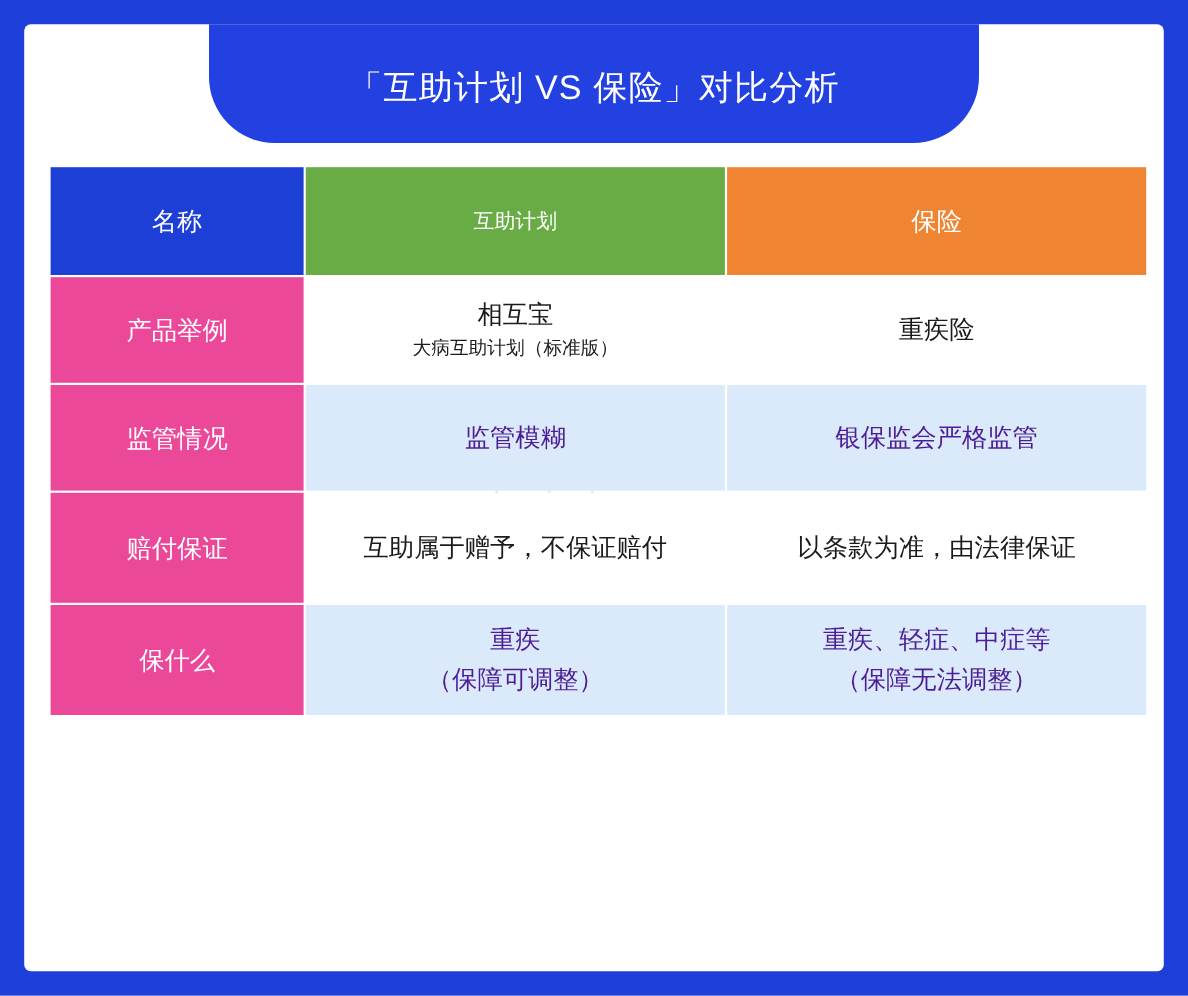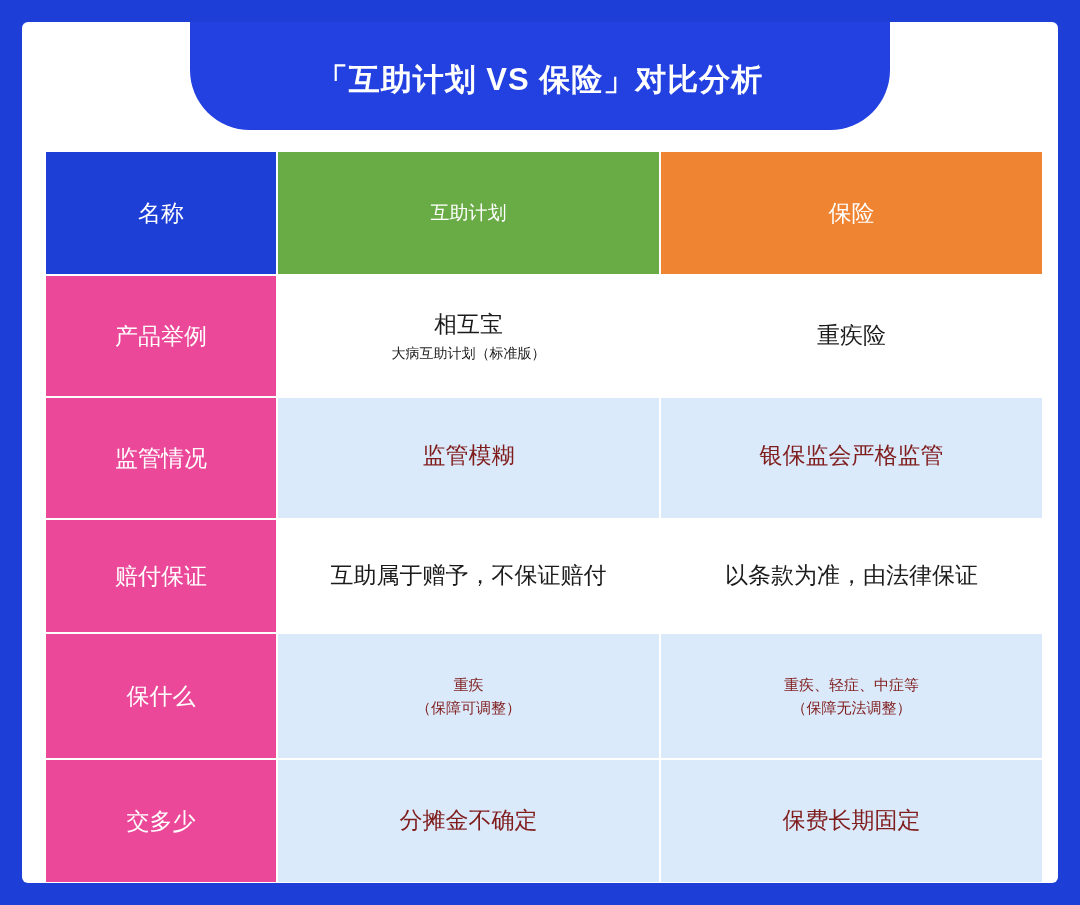--- a/index.html
+++ b/index.html
@@ -43,21 +43,21 @@
     display: flex;
     flex-direction: column;
     align-items: center;
     justify-content: center;
     box-sizing: border-box;
     padding-top: 6px;
   }
   .header-title {
     color: #ffffff;
     font-size: 31px;
-    font-weight: bold;
+    font-weight: normal;
     letter-spacing: 1px;
     line-height: 1.2;
     white-space: nowrap;
     margin-top: 12px;
   }
   .header-sub {
     margin-top: 12px;
     font-size: 17px;
     color: #dfe4ff;
     white-space: nowrap;
@@ -100,21 +100,21 @@
   }
   table.cmp {
     border-collapse: separate;
     border-spacing: 2px;
     width: 992px;
     table-layout: fixed;
   }
   table.cmp td {
     vertical-align: middle;
     text-align: center;
-    padding: 12px;
+    padding: 0;
   }
   col.c-name { width: 230px; }
   col.c-a { width: 381px; }
   col.c-b { width: 381px; }
 
   .hd-name {
     background: #1e3fd6;
     color: #ffffff;
     font-size: 23px;
     height: 98px;
@@ -136,40 +136,40 @@
     background: #ec4899;
     color: #ffffff;
     font-size: 23px;
   }
   .cell-light {
     background: #ffffff;
     color: #1b1b1b;
   }
   .cell-tint {
     background: #dbeafb;
-    color: #7f1d1d;
+    color: #4c1d95;
   }
   .r1 td { height: 96px; }
-  .r2 td { height: 96px; font-family: Liberation Mono, monospace; }
-  .r3 td { height: 88px; }
+  .r2 td { height: 96px; }
+  .r3 td { height: 100px; }
   .r4 td { height: 100px; }
   .r5 td { height: 98px; }
   .r6 td { height: 98px; }
 
   .main-text {
     font-size: 23px;
     line-height: 1.45;
   }
   .sub-text {
-    font-size: 14px;
+    font-size: 17px;
     line-height: 1.5;
     margin-top: 1px;
   }
   .two-line {
-    font-size: 15px;
+    font-size: 23px;
     line-height: 1.55;
   }
 </style>
 </head>
 <body>
 
 <div class="page">
   <div class="card">
 
     <div class="header-pill">
@@ -232,27 +232,18 @@
               <div class="two-line">重疾</div>
               <div class="two-line">（保障可调整）</div>
             </td>
             <td class="cell-tint">
               <div class="two-line">重疾、轻症、中症等</div>
               <div class="two-line">（保障无法调整）</div>
             </td>
           </tr>
 
 
-          <tr class="r6">
-            <td class="rowlabel">交多少</td>
-            <td class="cell-tint">
-              <div class="main-text">分摊金不确定</div>
-            </td>
-            <td class="cell-tint">
-              <div class="main-text">保费长期固定</div>
-            </td>
-          </tr>
         </tbody>
       </table>
     </div>
 
   </div>
 </div>
 
 </body></html>

